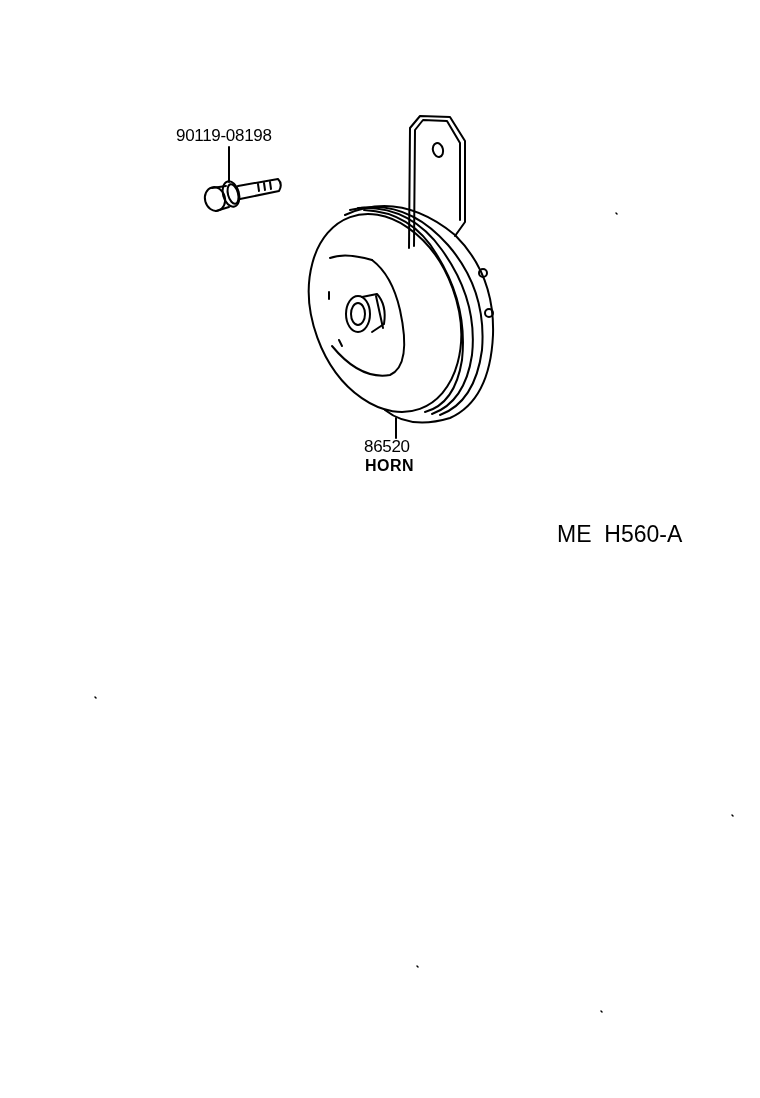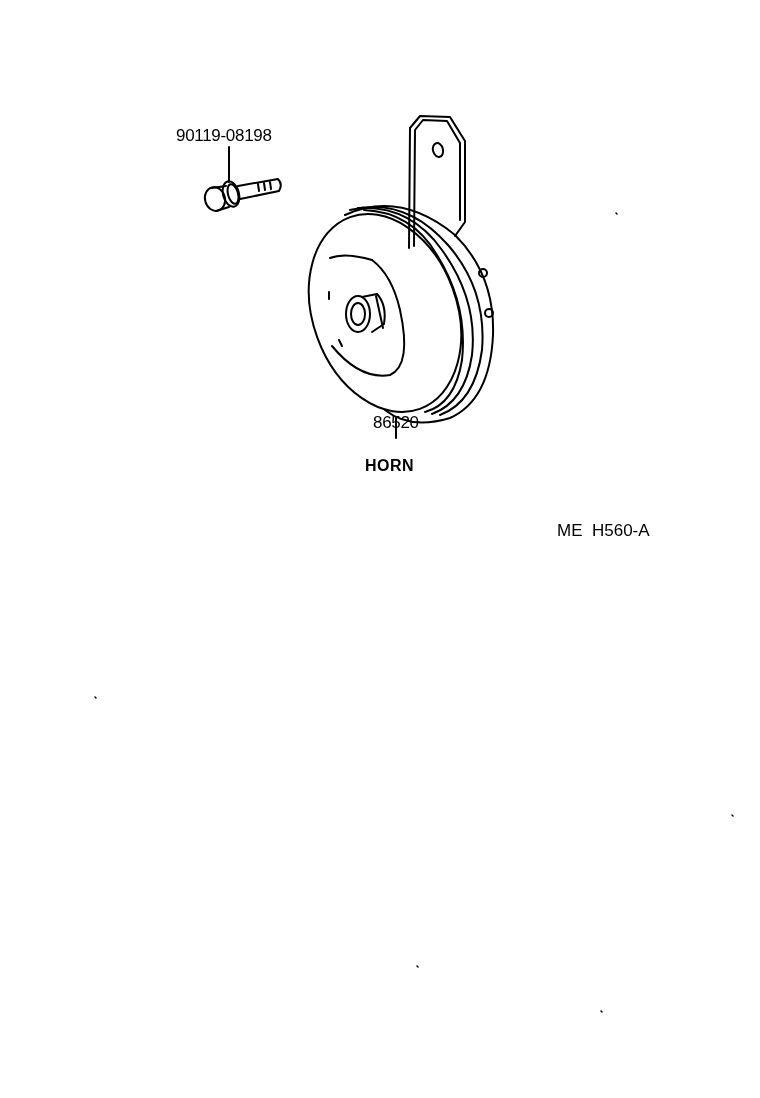--- a/index.html
+++ b/index.html
@@ -2,21 +2,21 @@
 <html><head>
   <meta charset="utf-8">
   <style>
     html, body { margin: 0; padding: 0; background: #ffffff; }
     body { width: 760px; height: 1098px; position: relative; overflow: hidden;
            font-family: "Liberation Sans", sans-serif; color: #000; }
     .canvas { position: absolute; left: 0; top: 0; width: 760px; height: 974px; }
     .label { position: absolute; color: #000; white-space: nowrap; }
     .part-no { font-size: 17px; letter-spacing: -0.3px; }
     .part-name { font-size: 16px; font-weight: bold; letter-spacing: 0.5px; }
-    .ref { font-size: 17px; letter-spacing: 0px; }
+    .ref { font-size: 23px; letter-spacing: 0px; }
     svg { position: absolute; left: 0; top: 0; }
   </style>
 </head>
 <body>
 
 <div class="canvas">
 
   <svg width="760" height="1098" viewBox="0 0 760 1098">
     <g fill="none" stroke="#000" stroke-width="2" stroke-linejoin="round" stroke-linecap="round">
 
@@ -69,18 +69,18 @@
         <line x1="95" y1="697" x2="96" y2="698"></line>
         <line x1="732" y1="815" x2="733" y2="816"></line>
         <line x1="417" y1="966" x2="418" y2="967"></line>
         <line x1="601" y1="1011" x2="602" y2="1012"></line>
       </g>
     </g>
   </svg>
 
   <div class="label part-no" style="left:176px; top:126px;">90119-08198</div>
 
-  <div class="label part-no" style="left:364px; top:413px;margin-left:9px;">86520</div>
+  <div class="label part-no" style="left:364px; top:437px;">86520</div>
   <div class="label part-name" style="left:365px; top:457px;">HORN</div>
 
   <div class="label ref" style="left:557px; top:521px; white-space:pre;">ME  H560-A</div>
 
 </div>
 
 </body></html>

